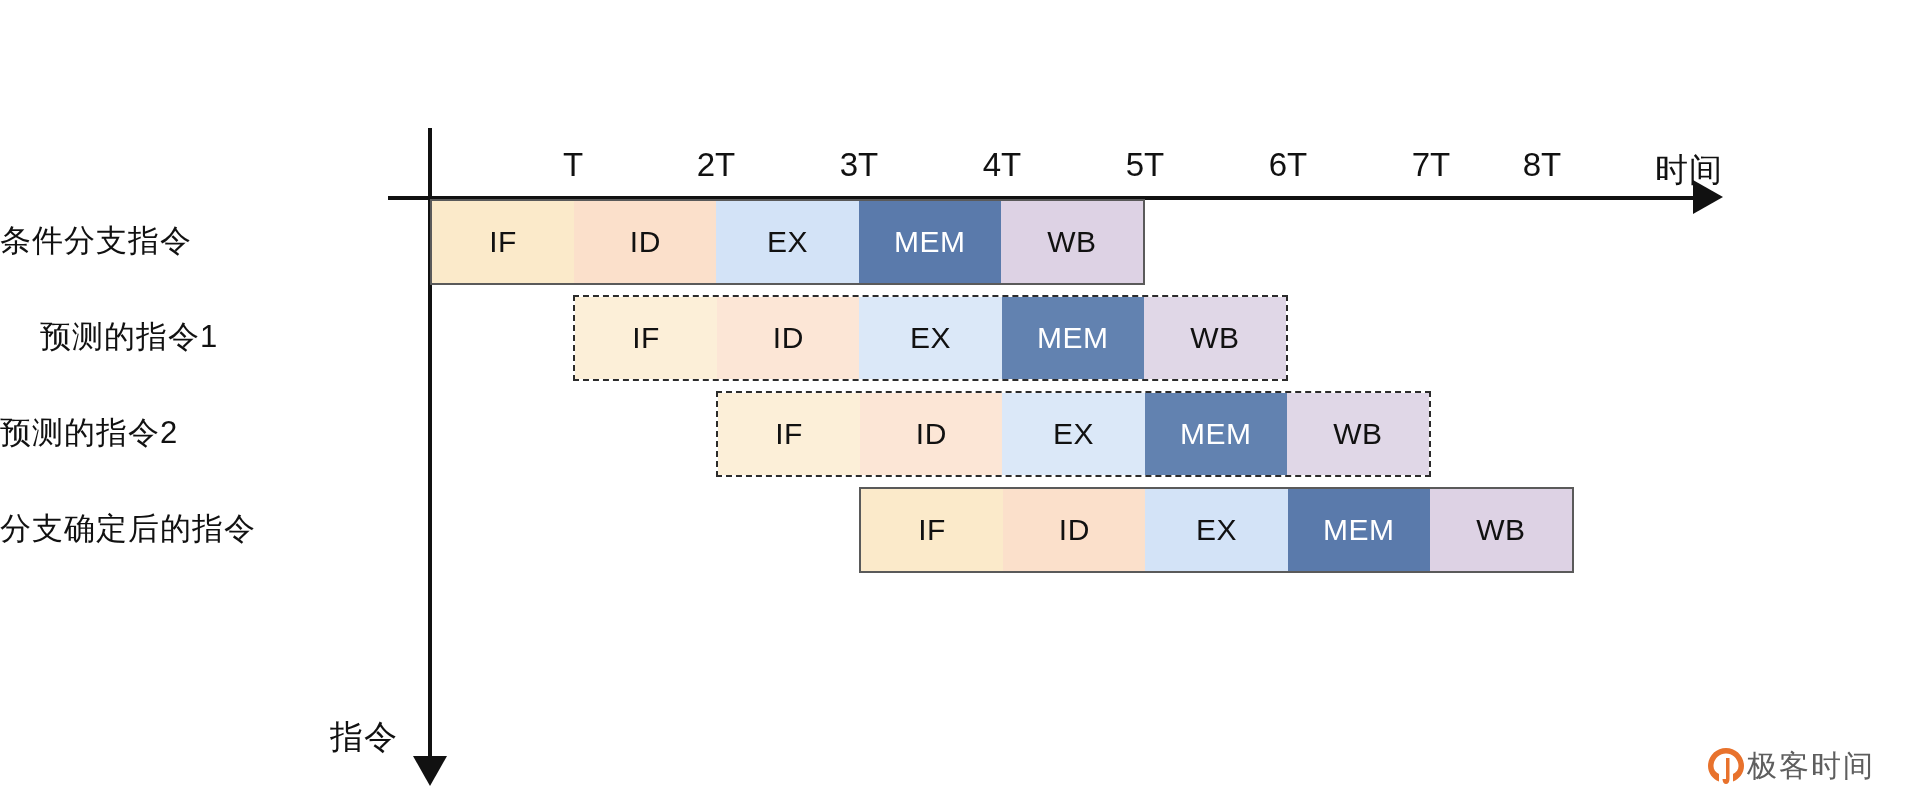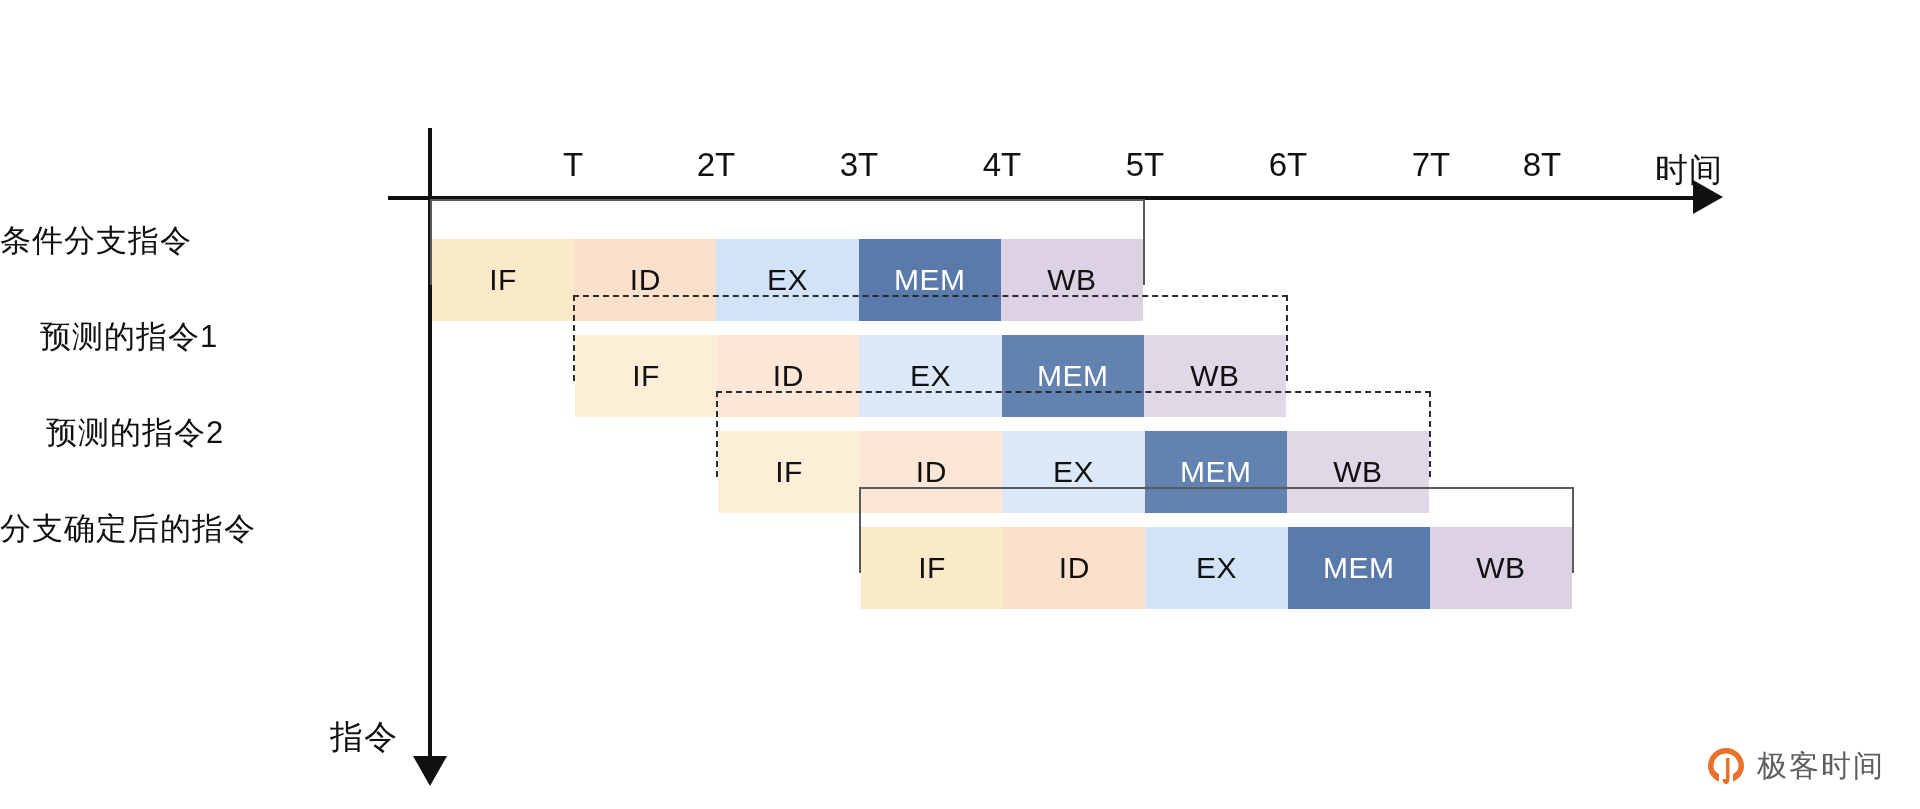--- a/index.html
+++ b/index.html
@@ -105,33 +105,31 @@
     border: 2.5px dashed #2b2b2b;
   }
   .stage-cell {
     box-sizing: border-box;
     display: flex;
     align-items: center;
     justify-content: center;
     font-size: 30px;
     letter-spacing: 0.5px;
     white-space: nowrap;
-    margin-top: 38px;
   }
   .stage-cell.light-text { color: #ffffff; }
   .stage-cell.dark-text  { color: #111111; }
 
   
   #watermark {
     position: absolute;
     left: 1705px;
     top: 745px;
     display: flex;
     align-items: center;
-    gap: 10px;
   }
   #watermark-text {
     font-size: 30px;
     color: #5e5e5e;
     letter-spacing: 2px;
     white-space: nowrap;
   }
   .wm-logo { display: block; }
 </style>
 </head>
@@ -154,21 +152,21 @@
       <div class="tick-label" style="left: 1002px;">4T</div>
       <div class="tick-label" style="left: 1145px;">5T</div>
       <div class="tick-label" style="left: 1288px;">6T</div>
       <div class="tick-label" style="left: 1431px;">7T</div>
       <div class="tick-label" style="left: 1542px;">8T</div>
     </div>
 
   <div id="row-labels">
       <div class="row-label" style="width: 390px; left: 0px; top: 220px;">条件分支指令</div>
       <div class="row-label" style="width: 390px; left: 0px; top: 316px; padding-left: 40px;">预测的指令1</div>
-      <div class="row-label" style="width: 390px; left: 0px; top: 412px; padding-left: 46px;">预测的指令2</div>
+      <div class="row-label" style="width: 390px; left: 0px; top: 412px;">预测的指令2</div>
       <div class="row-label" style="width: 390px; left: 0px; top: 508px;">分支确定后的指令</div>
     </div>
 
   <div id="rows">
       <div class="pipe-row solid" style="left: 430px; top: 199px; width: 715px; height: 86px;">
         <div class="stage-cell dark-text" style="background: rgb(251, 234, 202); width: 143px; height: 100%;">IF</div>
         <div class="stage-cell dark-text" style="background: rgb(251, 224, 203); width: 143px; height: 100%;">ID</div>
         <div class="stage-cell dark-text" style="background: rgb(211, 227, 247); width: 143px; height: 100%;">EX</div>
         <div class="stage-cell light-text" style="background: rgb(90, 122, 171); width: 143px; height: 100%;">MEM</div>
         <div class="stage-cell dark-text" style="background: rgb(221, 210, 228); width: 143px; height: 100%;">WB</div>

